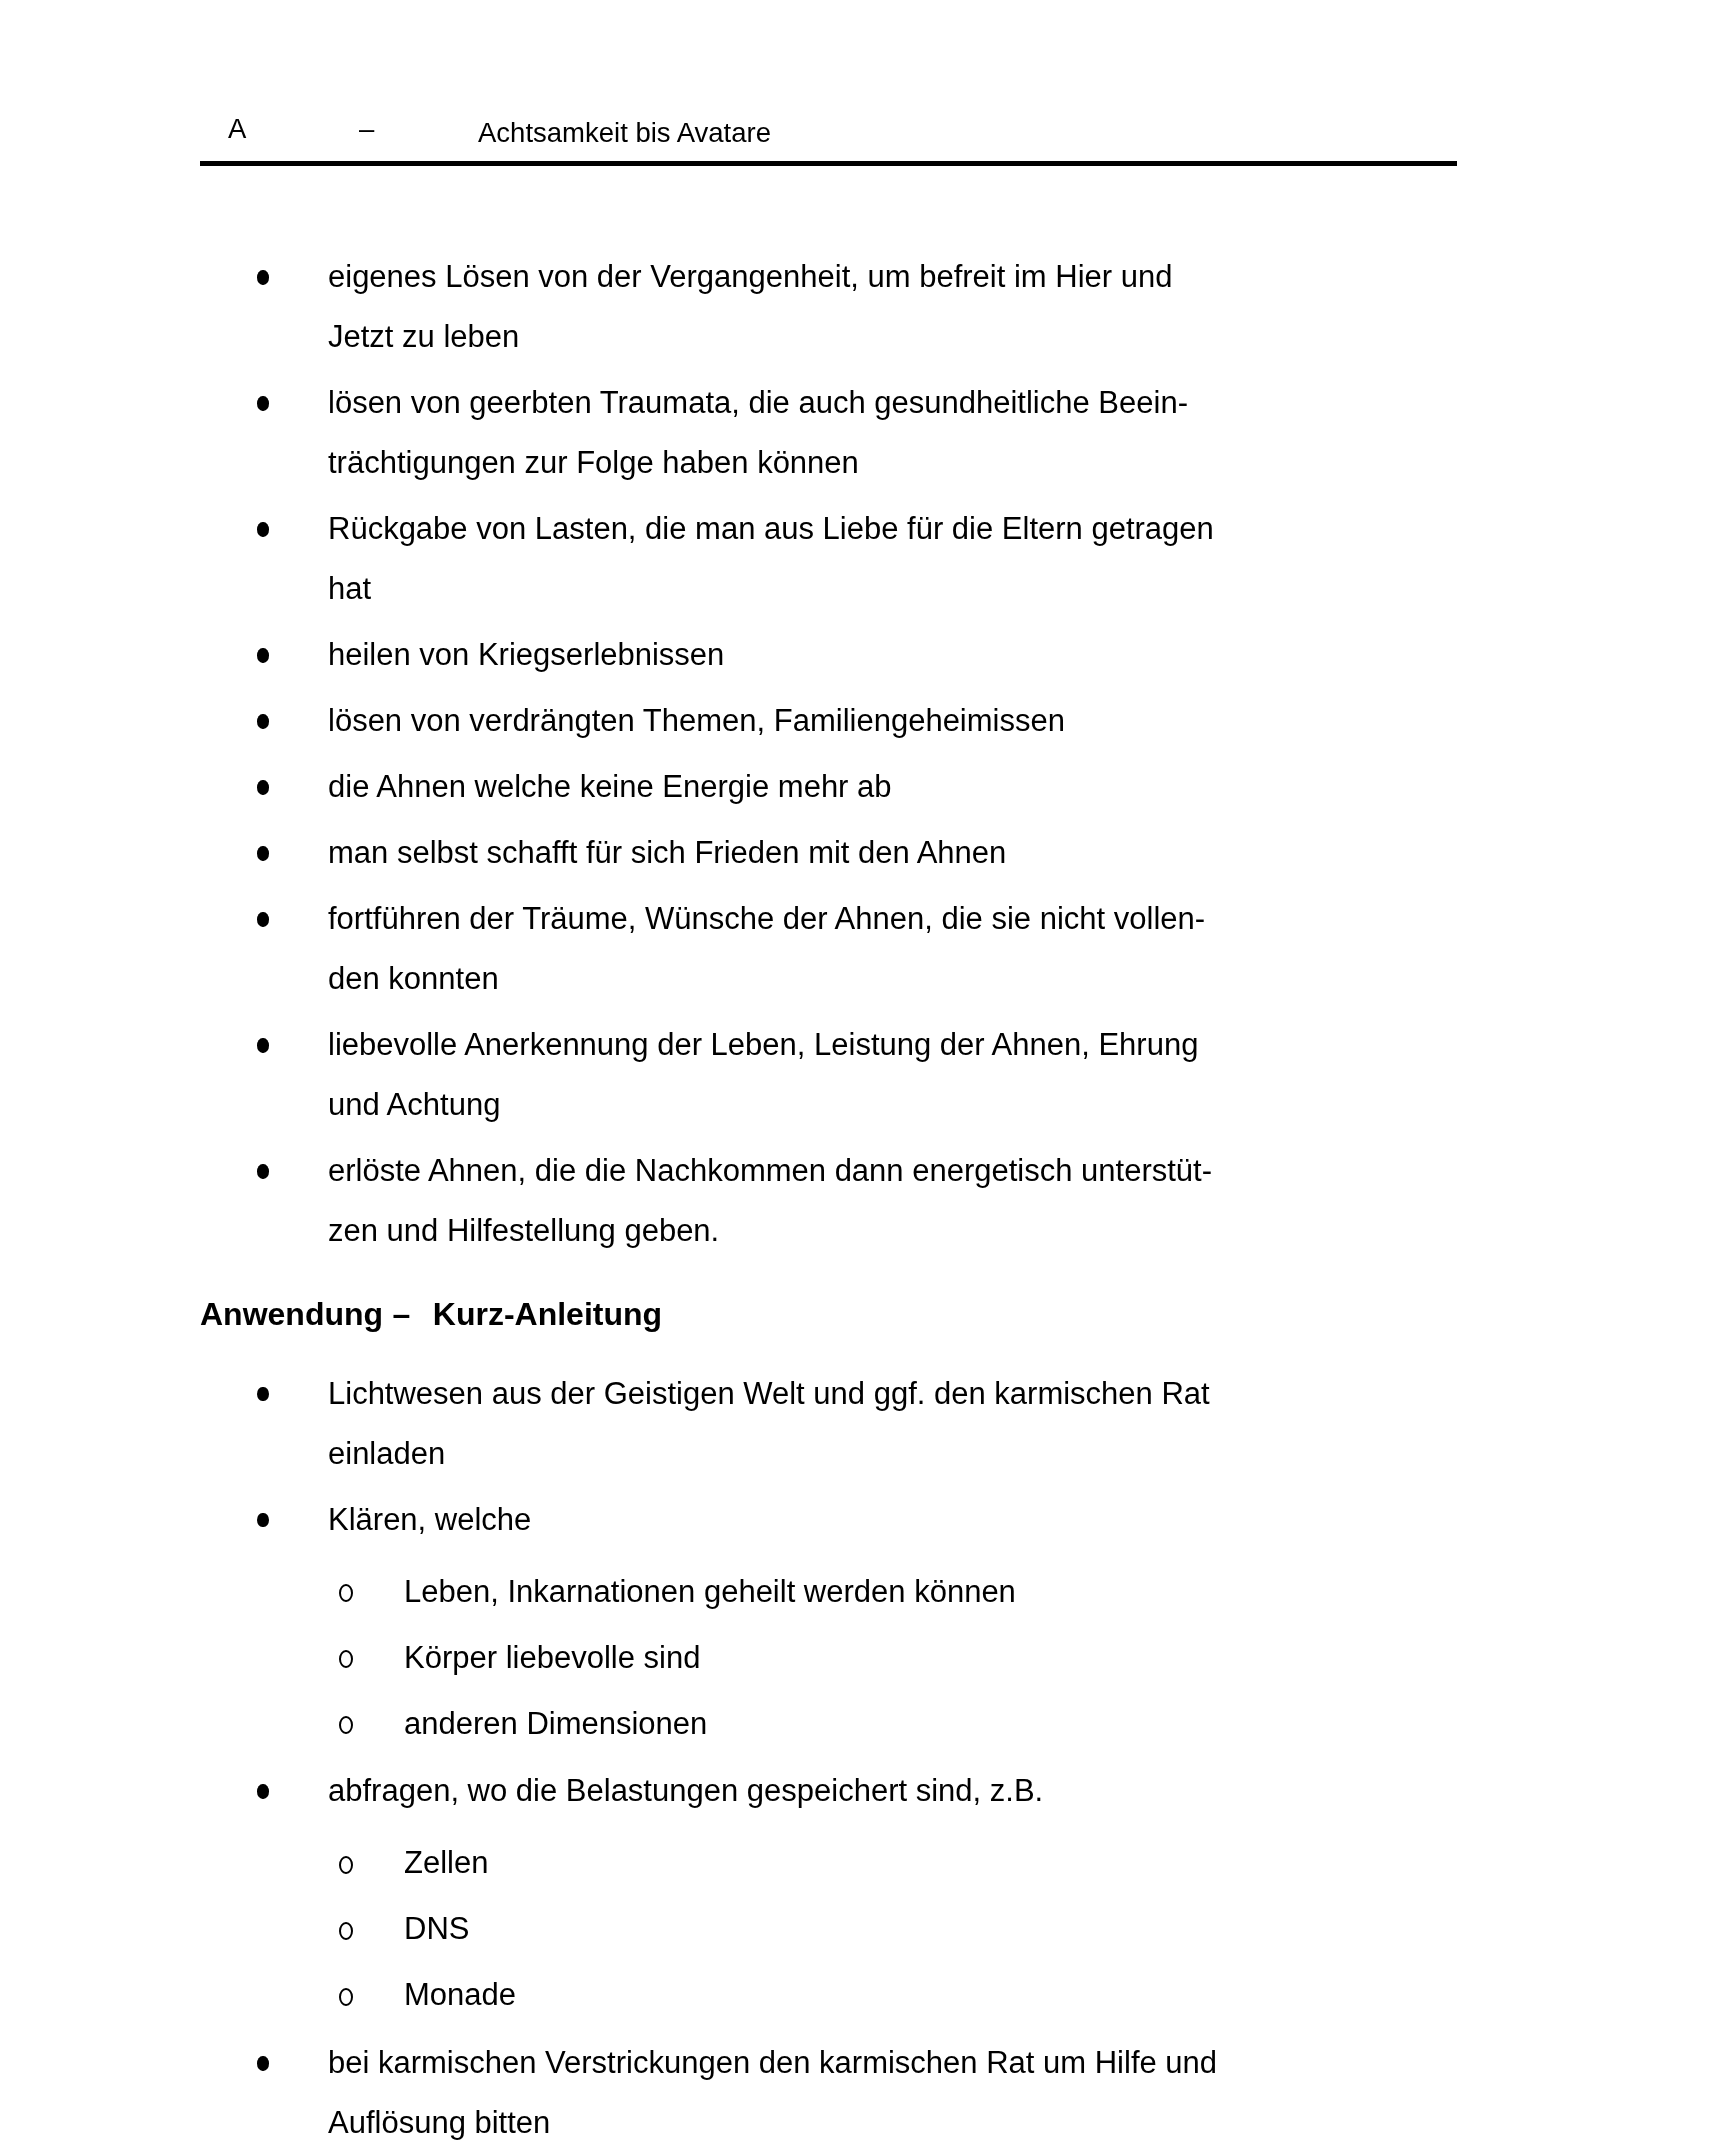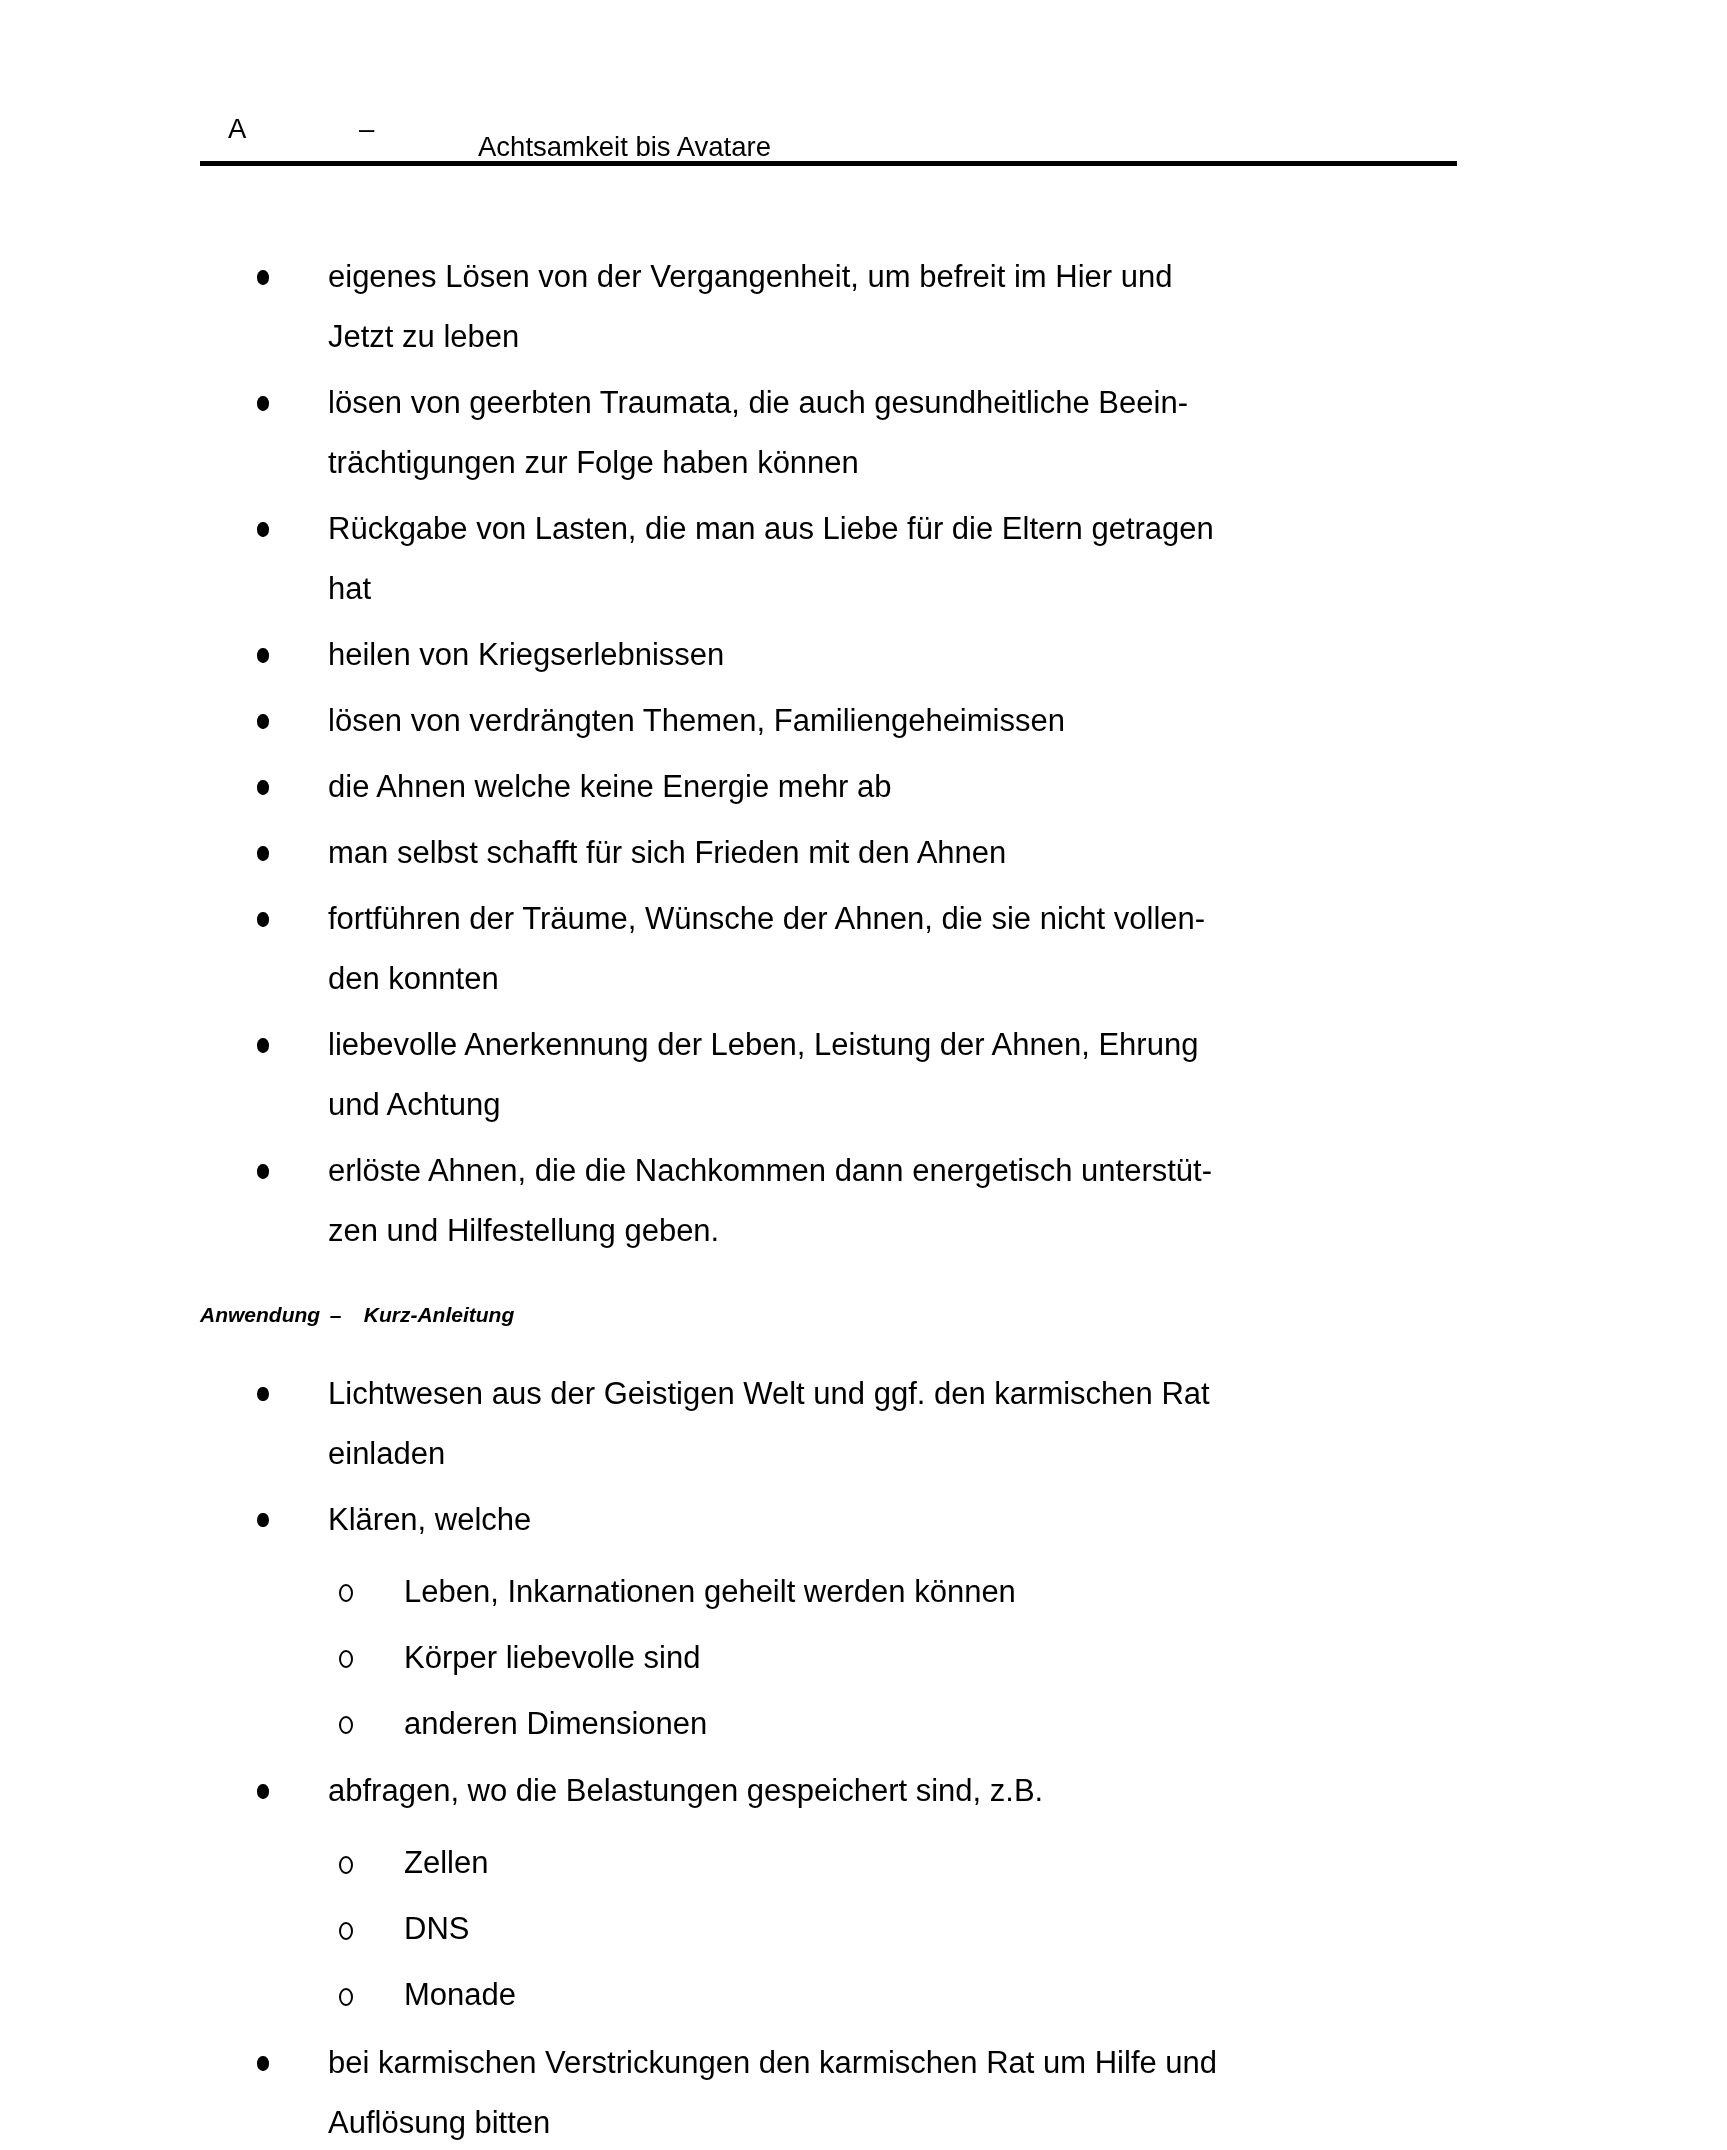--- a/index.html
+++ b/index.html
@@ -13,21 +13,21 @@
     background: #ffffff;
     color: #000000;
     font-family: "Liberation Sans", sans-serif;
     overflow: hidden;
   }
 
   
   .running-header { position: absolute; top: 115px; left: 0; width: 1727px; height: 47px; font-size: 27.5px; line-height: 27.5px; }
   .rh-letter { position: absolute; left: 228px; top: 0; }
   .rh-dash   { position: absolute; left: 359px; top: 0; }
-  .rh-title  { position: absolute; left: 478px; top: 18px; }
+  .rh-title  { position: absolute; left: 478px; top: 4px; }
   .header-rule { position: absolute; top: 161px; left: 200px; width: 1257px; height: 5.2px; background: #000000; }
 
   
   .content {
     position: absolute;
     left: 200px;
     top: 247px;
     width: 1290px;
     font-size: 31px;
     line-height: 60px;
@@ -71,24 +71,23 @@
     height: 18px;
     border: 2.6px solid #000000;
     border-radius: 50%;
     box-sizing: border-box;
     background: transparent;
   }
 
   .li-text { white-space: pre-line; }
 
   h2.section-heading {
-    font-size: 21px;
+    font-size: 32px;
     line-height: 65px;
     font-weight: bold;
-    font-style: italic;
     margin: 20.6px 0 17px 0;
   }
   .hd-dash { margin: 0 22.4px 0 9.5px; }
 </style>
 </head>
 <body>
 
 <header class="running-header">
   <span class="rh-letter">A</span>
   <span class="rh-dash">–</span>

